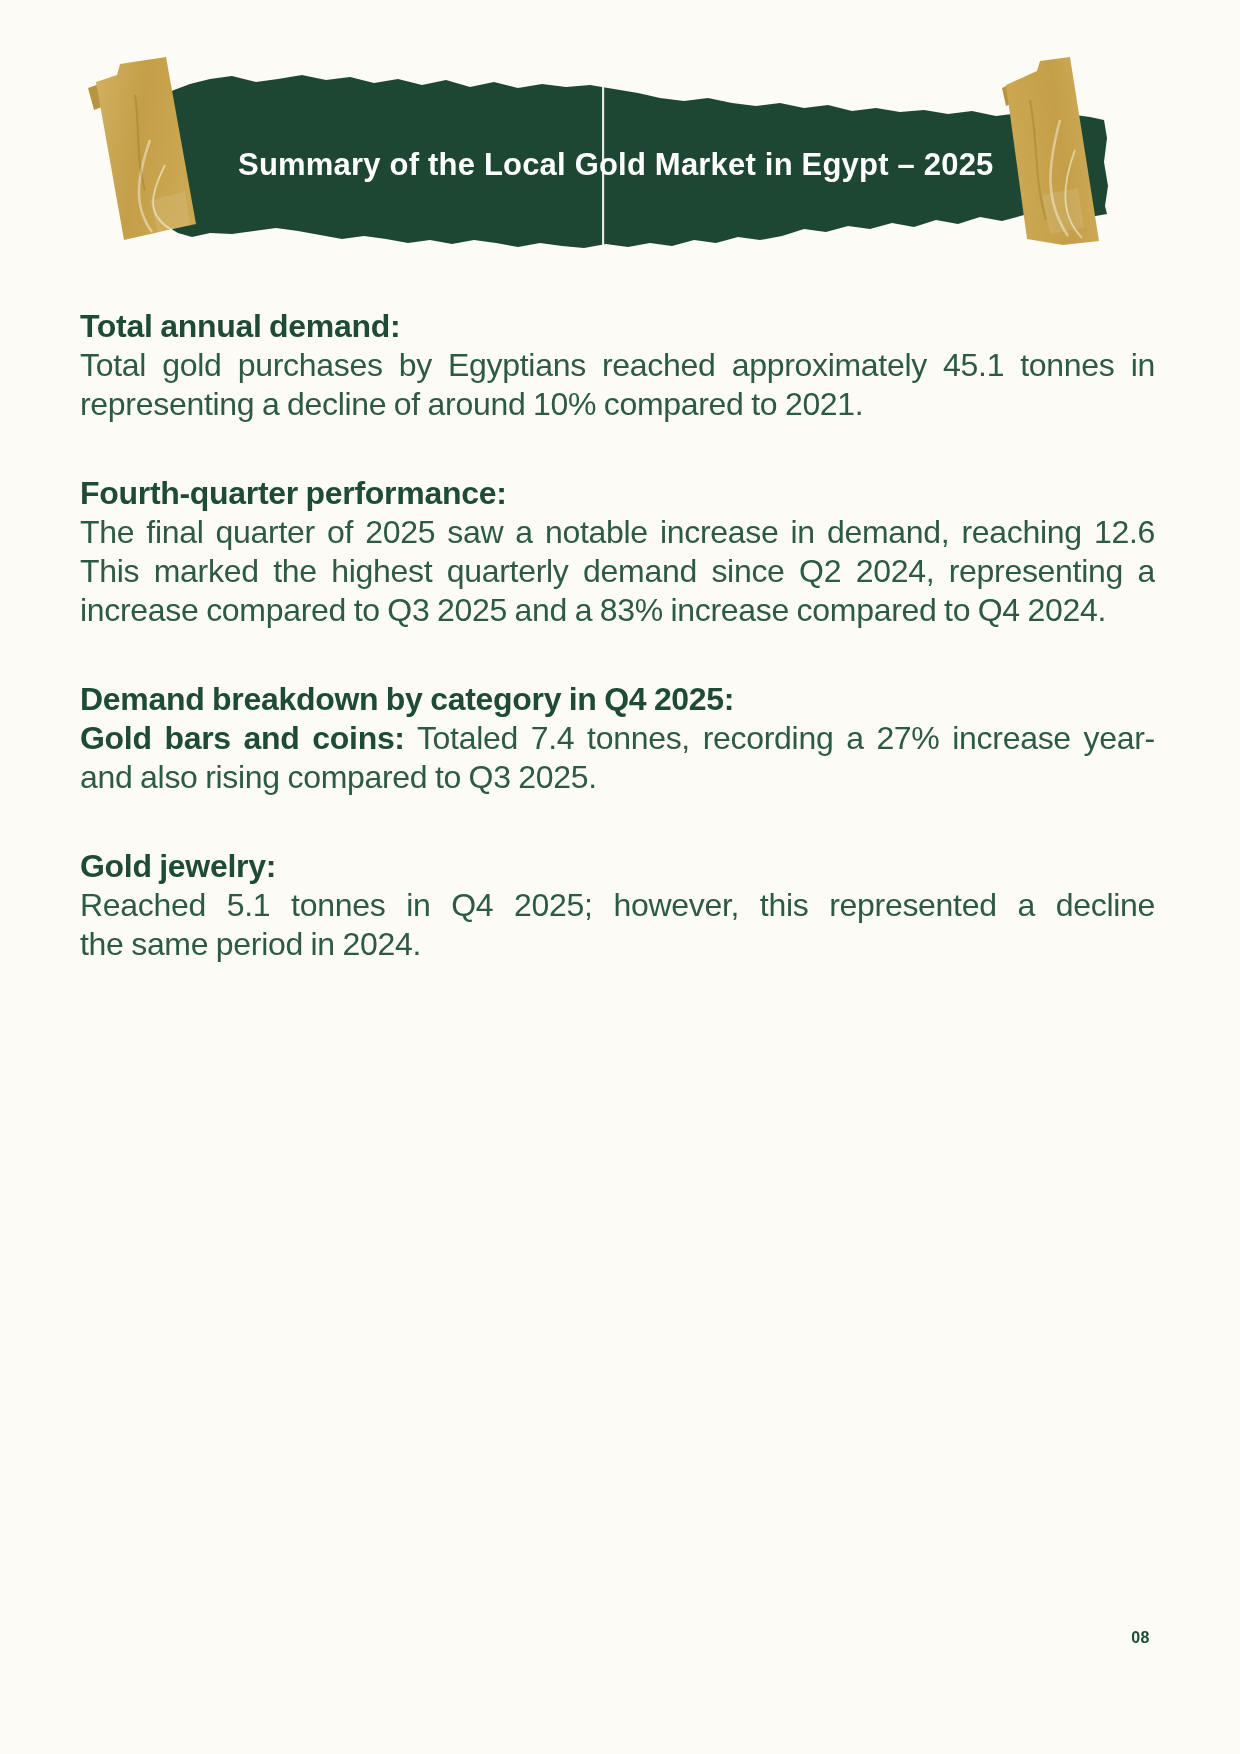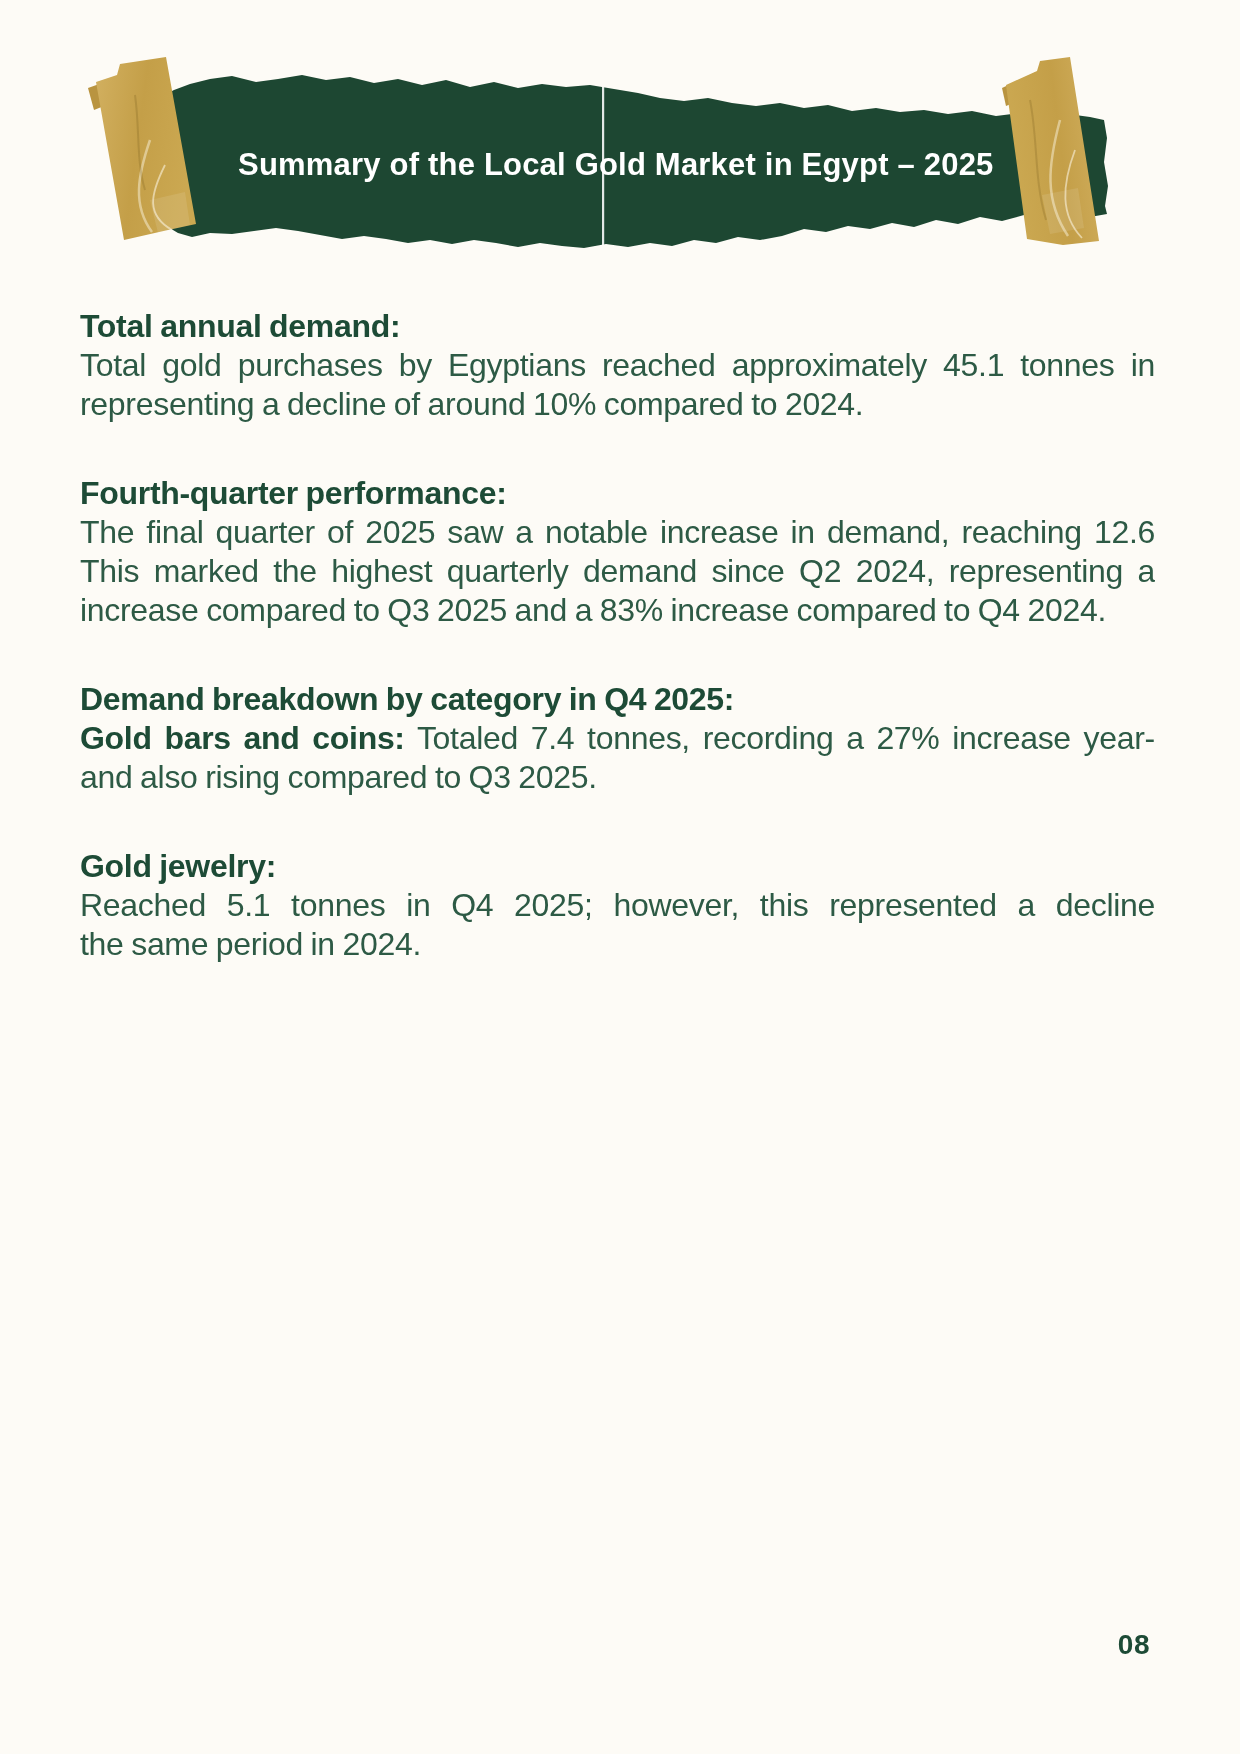--- a/index.html
+++ b/index.html
@@ -38,21 +38,21 @@
   .section{margin:0 0 50px 0;}
   .line{height:39px;line-height:39px;overflow:hidden;}
   .just{text-align:justify;text-align-last:justify;}
   .h{font-weight:700;color:#1d4b36;}
   .bold{font-weight:700;color:#1d4b36;margin-top:43px;}
   
   .page-number{
     position:absolute;
     right:90px;top:1629px;
     color:#1d4b36;
-    font-size:28px;
+    font-size:16px;
     font-weight:600;
     letter-spacing:.5px;
   }
 </style>
 </head>
 <body>
 
 <div class="page">
 
   <div class="banner-wrap">
@@ -104,21 +104,21 @@
     </svg>
 
     <div class="banner-title">Summary of the Local Gold Market in Egypt – 2025</div>
   </div>
 
   <div class="content">
 
     <div class="section">
       <div class="line h">Total annual demand:</div>
       <div class="line just">Total gold purchases by Egyptians reached approximately 45.1 tonnes in 2025,</div>
-      <div class="line">representing a decline of around 10% compared to 2024.</div>
+      <div class="line">representing a decline of around 10% compared to 2021.</div>
     </div>
 
     <div class="section">
       <div class="line h">Fourth-quarter performance:</div>
       <div class="line just">The final quarter of 2025 saw a notable increase in demand, reaching 12.6 tonnes.</div>
       <div class="line just">This marked the highest quarterly demand since Q2 2024, representing a 27%</div>
       <div class="line">increase compared to Q3 2025 and a 83% increase compared to Q4 2024.</div>
     </div>
 
     <div class="section">

